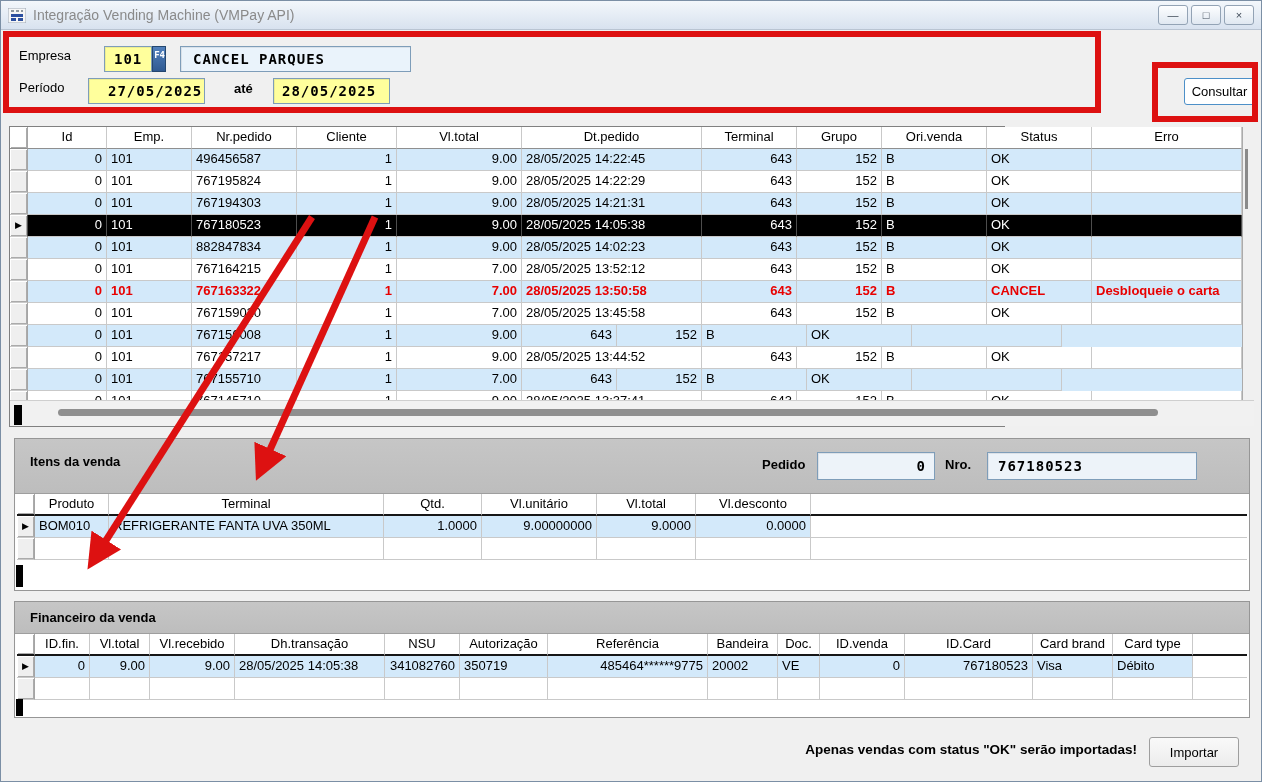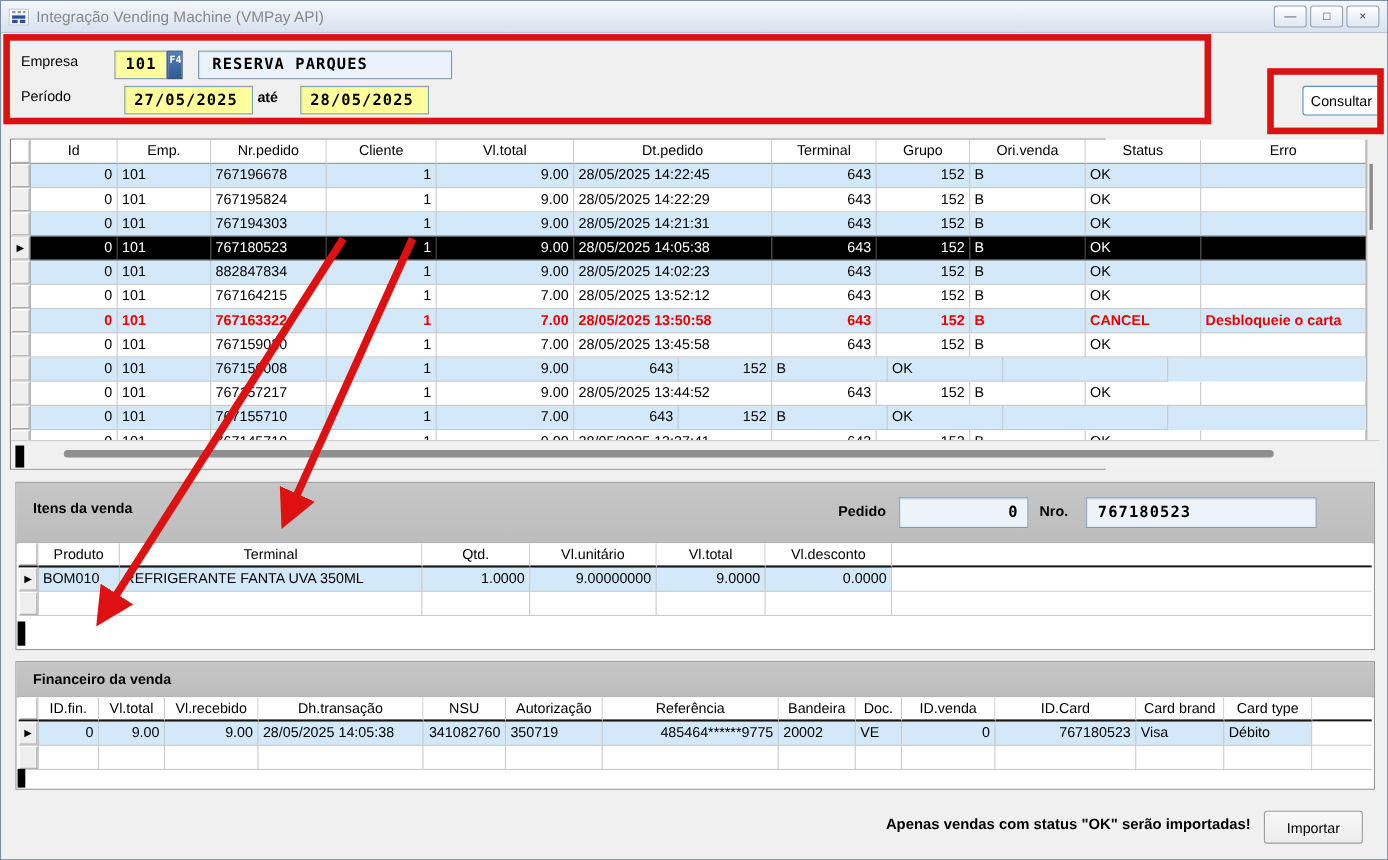--- a/index.html
+++ b/index.html
@@ -98,24 +98,24 @@
         </div>
       <div class="cap-btn">
           <span>×</span>
         </div>
     </div>
   </div>
 
   <span class="lbl" style="left:18px;top:47px;">Empresa</span>
   <div class="bitfield yellow" style="left:103px;top:45px;width:48px;height:26px;padding-left:9px;">101</div>
   <div class="f4-btn">F4</div>
-  <div class="bitfield bluefld" style="left:179px;top:45px;width:231px;height:26px;padding-left:12px;">RESERVA PARQUES</div>
+  <div class="bitfield bluefld" style="left:179px;top:45px;width:231px;height:26px;padding-left:12px;">CANCEL PARQUES</div>
 
   <span class="lbl" style="left:18px;top:79px;">Período</span>
-  <div class="bitfield yellow" style="left:112px;top:77px;width:117px;height:26px;padding-left:8px;">27/05/2025</div>
+  <div class="bitfield yellow" style="left:87px;top:77px;width:117px;height:26px;padding-left:19px;">27/05/2025</div>
   <span class="lbl" style="left:233px;top:80px;font-weight:bold;">até</span>
   <div class="bitfield yellow" style="left:272px;top:77px;width:117px;height:26px;padding-left:8px;">28/05/2025</div>
 
   <div class="btn" id="consultar-btn">Consultar</div>
 
   <div class="gridbox" id="main-grid">
     <div id="main-grid-body">
         <div class="grow ghead">
           <div class="gc ind" style="width: 18px;"></div>
           <div class="gc" style="width: 79px;">Id</div>
@@ -127,21 +127,21 @@
           <div class="gc" style="width: 95px;">Terminal</div>
           <div class="gc" style="width: 85px;">Grupo</div>
           <div class="gc" style="width: 105px;">Ori.venda</div>
           <div class="gc" style="width: 105px;">Status</div>
           <div class="gc" style="width: 150px;">Erro</div>
         </div>
         <div class="grow rowA">
           <div class="gc ind" style="width: 18px;"></div>
           <div class="gc val a-r" style="width: 79px;">0</div>
           <div class="gc val a-l" style="width: 85px;">101</div>
-          <div class="gc val a-l" style="width: 105px;">767196678</div>
+          <div class="gc val a-l" style="width: 105px;">496456587</div>
           <div class="gc val a-r" style="width: 100px;">1</div>
           <div class="gc val a-r" style="width: 125px;">9.00</div>
           <div class="gc val a-l" style="width: 180px;">28/05/2025 14:22:45</div>
           <div class="gc val a-r" style="width: 95px;">643</div>
           <div class="gc val a-r" style="width: 85px;">152</div>
           <div class="gc val a-l" style="width: 105px;">B</div>
           <div class="gc val a-l" style="width: 105px;">OK</div>
           <div class="gc val a-l" style="width: 150px;"></div>
         </div>
         <div class="grow rowB">

